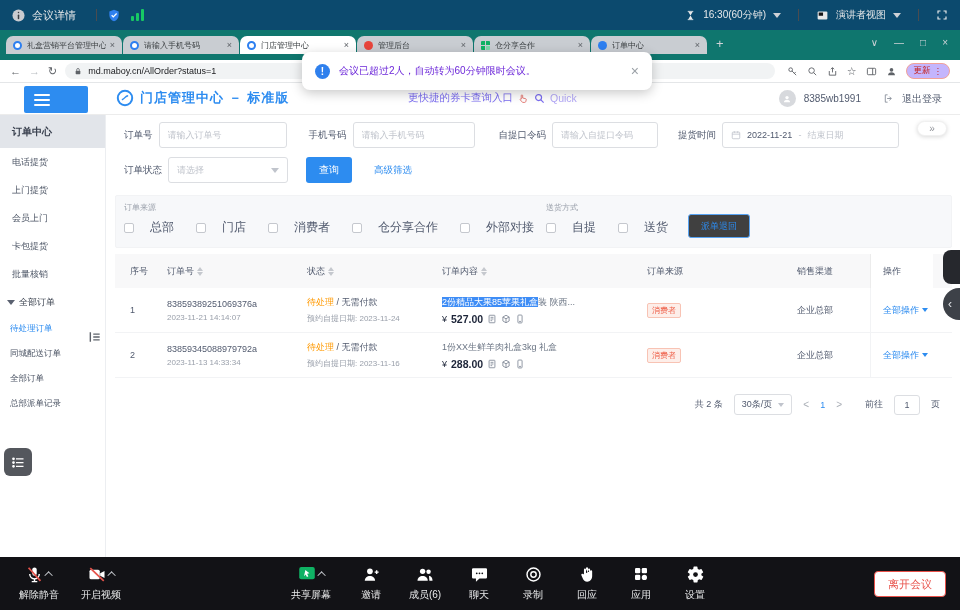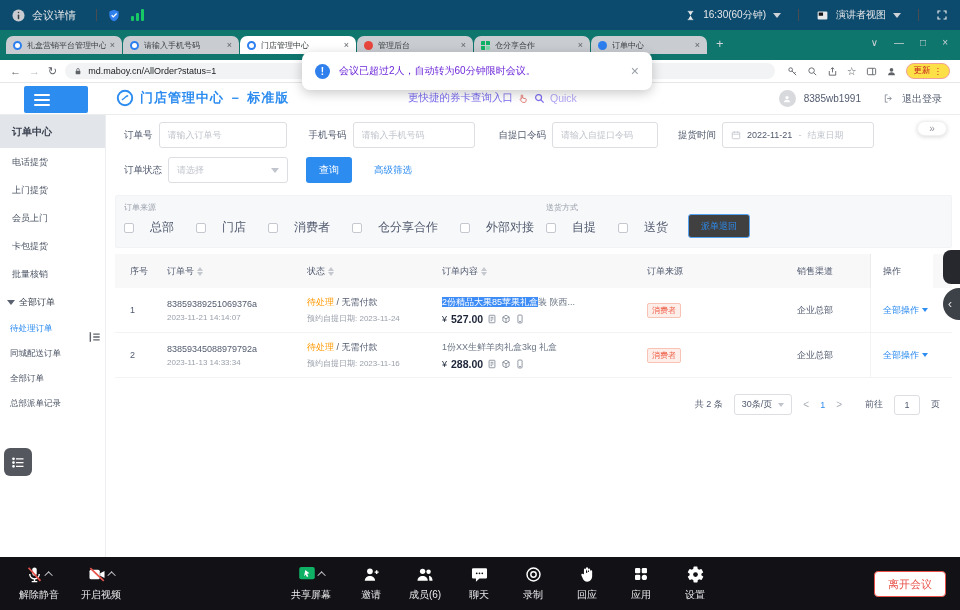--- a/index.html
+++ b/index.html
@@ -35,21 +35,21 @@
   .fav-blue{background:#2d7ff0}
   .newtab{color:#d0d3d8;font-size:13px;margin:0 0 3px 8px}
   .winctl{margin-left:auto;display:flex;gap:16px;color:#d0d3d8;font-size:10px;align-items:center;margin-bottom:6px;padding-right:6px}
 
   
   .addr{position:absolute;left:0;top:60px;width:100%;height:23px;background:#fff;border-bottom:1px solid #e4e6e8;display:flex;align-items:center;padding:0 10px;gap:8px}
   .nav-glyph{font-size:11px;color:#5f6368;line-height:1}
   .nav-glyph.dis{color:#b9bdc2}
   .omnibox{flex:1;height:16px;background:#f1f3f4;border-radius:9px;display:flex;align-items:center;padding:0 9px;gap:6px;font-size:9px;color:#202124;margin-right:4px}
   .addr-icons{display:flex;align-items:center;gap:9px;color:#5f6368}
-  .chip-update{display:flex;align-items:center;gap:3px;border:1px solid #f2a199;background:#fde047;color:#c5221f;font-size:8.5px;border-radius:9px;padding:1px 7px}
+  .chip-update{display:flex;align-items:center;gap:3px;border:1px solid #f2a199;background:#c4b5fd;color:#c5221f;font-size:8.5px;border-radius:9px;padding:1px 7px}
 
   
   .toast{position:absolute;left:302px;top:52px;width:350px;height:38px;background:#fff;border-radius:8px;box-shadow:0 3px 12px rgba(0,0,0,.22);display:flex;align-items:center;padding:0 13px;gap:9px;z-index:30}
   .toast-ico{width:15px;height:15px;border-radius:50%;background:#2f80ed;color:#fff;font-size:10px;font-weight:bold;display:flex;align-items:center;justify-content:center;flex:0 0 auto}
   .toast-t{font-size:10px;color:#6d28d9;white-space:nowrap}
   .toast-x{margin-left:auto;color:#9aa0a6;font-size:14px}
 
   
   .appbar{position:absolute;left:0;top:83px;width:100%;height:32px;background:#fff;border-bottom:1px solid #ececec}
   .hamb{position:absolute;left:24px;top:3px;width:64px;height:27px;background:#2d8cf0;border-radius:2px;display:flex;flex-direction:column;justify-content:center;gap:3px;padding-left:10px}
@@ -72,21 +72,21 @@
   .side-child.active{color:#2d8cf0}
 
   
   .content{position:absolute;left:107px;top:115px;width:853px;height:442px;background:#fff;overflow:hidden}
   .frow{display:flex;align-items:center;margin:7px 0 0 17px;gap:6px;font-size:9.5px;color:#515a6e}
   .frow .gap10{width:10px}.frow .gap12{width:12px}.frow .gap8{width:8px}
   .inp{height:26px;border:1px solid #dcdee2;border-radius:3px;font-size:9px;color:#515a6e;padding:0 8px;outline:none;background:#fff;
     font-family:"Liberation Sans","DejaVu Sans",sans-serif}
   .inp::placeholder{color:#c0c4cc}
   .w128{width:128px}.w122{width:122px}.w106{width:106px}
-  .datebox{width:152px;height:26px;border:1px solid #dcdee2;border-radius:3px;display:flex;align-items:center;padding:0 8px;gap:6px;font-size:9px}
+  .datebox{width:177px;height:26px;border:1px solid #dcdee2;border-radius:3px;display:flex;align-items:center;padding:0 8px;gap:6px;font-size:9px}
   .datebox .ph{color:#c0c4cc}
   .selbox{width:120px;height:26px;border:1px solid #dcdee2;border-radius:3px;display:flex;align-items:center;padding:0 8px;font-size:9px;color:#c0c4cc}
   .selbox .sel-caret{margin-left:auto;width:0;height:0;border-left:4px solid transparent;border-right:4px solid transparent;border-top:5px solid #c0c4cc}
   .btn-primary{height:26px;padding:0 13px;background:#2d8cf0;color:#fff;border:none;border-radius:3px;font-size:10px;margin-left:12px}
   .link-blue{color:#2d8cf0;font-size:9.5px;margin-left:16px}
   .collapse-pill{position:absolute;right:13px;top:6px;width:30px;height:15px;background:#fff;border:1px solid #f0f0f0;border-radius:8px;box-shadow:0 1px 4px rgba(0,0,0,.15);color:#909399;font-size:10px;line-height:13px;text-align:center}
 
   .panel{margin:12px 8px 0 8px;background:#f7f8fa;border:1px solid #f2f3f5;border-radius:2px;display:flex;align-items:flex-start;padding:6px 12px 9px 8px}
   .grp{display:flex;flex-direction:column;gap:6px}
   .grp-label{font-size:8px;color:#9aa0ab}

